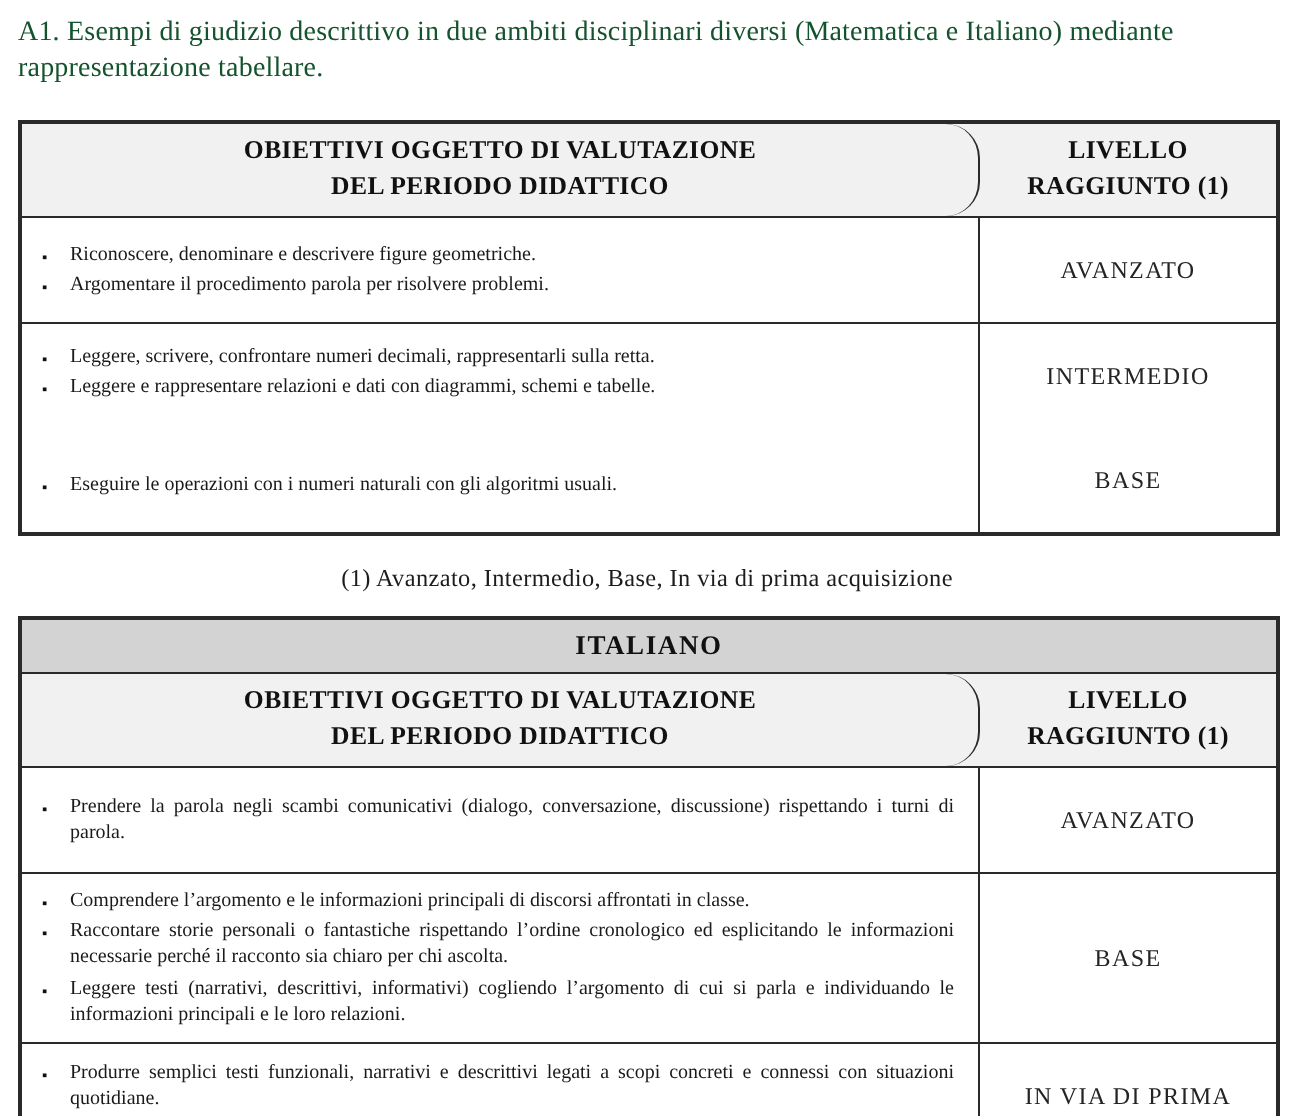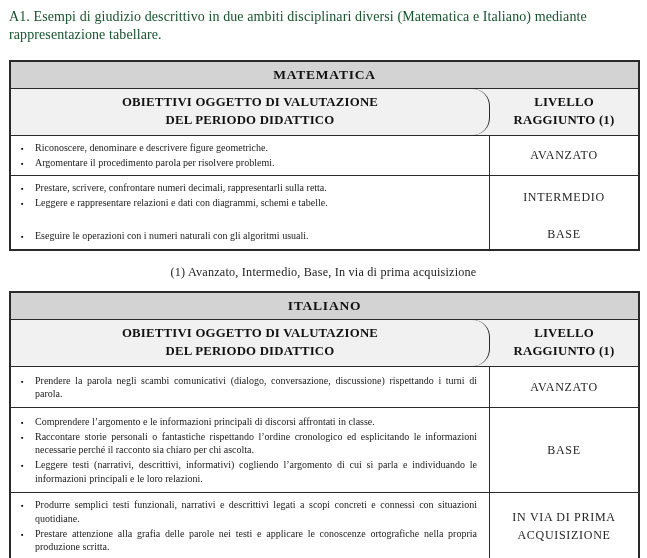--- a/index.html
+++ b/index.html
@@ -36,21 +36,21 @@
   .obj{
     border-right:1px solid #2a2a2a;
     padding:5px 12px 5px 8px;
     display:flex;flex-direction:column;justify-content:center;gap:2px;
   }
   .obj.pad-b{padding-bottom:10px;}
   .obj.pad-t{padding-top:9px;}
   .lvl{
     display:flex;align-items:center;justify-content:center;
     text-align:center;font-size:12px;letter-spacing:0.7px;color:#242424;
-    padding:4px 10px;line-height:1.5;
+    padding:17px 10px;line-height:1.5;
   }
   .bullet-item{display:flex;}
   .blt{
     flex:0 0 14px;width:14px;font-size:7.5px;line-height:1;
     padding-top:4px;padding-left:2px;color:#111;
   }
   .btxt{flex:1;font-size:10px;line-height:1.32;text-align:justify;color:#1a1a1a;}
   .footnote{
     width:629px;text-align:center;font-size:12.2px;color:#1c1c1c;
     margin-top:14px;letter-spacing:0.2px;
@@ -60,21 +60,20 @@
   .t2r0{min-height:40px}.t2r1{min-height:84px}.t2r2{min-height:66px}
 </style>
 </head>
 <body>
 
 <div class="page">
 
   <div class="doc-heading">A1. Esempi di giudizio descrittivo in due ambiti disciplinari diversi (Matematica e Italiano) mediante rappresentazione tabellare.</div>
 
   <div class="tbl">
-    <div class="title-bar">MATEMATICA</div>
 
     <div class="head-row">
       <div class="hcell first">
         <span>OBIETTIVI OGGETTO DI VALUTAZIONE</span>
         <span>DEL PERIODO DIDATTICO</span>
       </div>
       <div class="hcell">
         <span>LIVELLO</span>
         <span>RAGGIUNTO (1)</span>
       </div>
@@ -91,21 +90,21 @@
           <span class="btxt">Argomentare il procedimento parola per risolvere problemi.</span>
         </div>
       </div>
       <div class="lvl">AVANZATO</div>
     </div>
 
     <div class="trow sep t1r1">
       <div class="obj pad-b">
         <div class="bullet-item">
           <span class="blt">▪</span>
-          <span class="btxt">Prestare, scrivere, confrontare numeri decimali, rappresentarli sulla retta.</span>
+          <span class="btxt">Leggere, scrivere, confrontare numeri decimali, rappresentarli sulla retta.</span>
         </div>
         <div class="bullet-item">
           <span class="blt">▪</span>
           <span class="btxt">Leggere e rappresentare relazioni e dati con diagrammi, schemi e tabelle.</span>
         </div>
       </div>
       <div class="lvl">INTERMEDIO</div>
     </div>
 
     <div class="trow t1r2">

